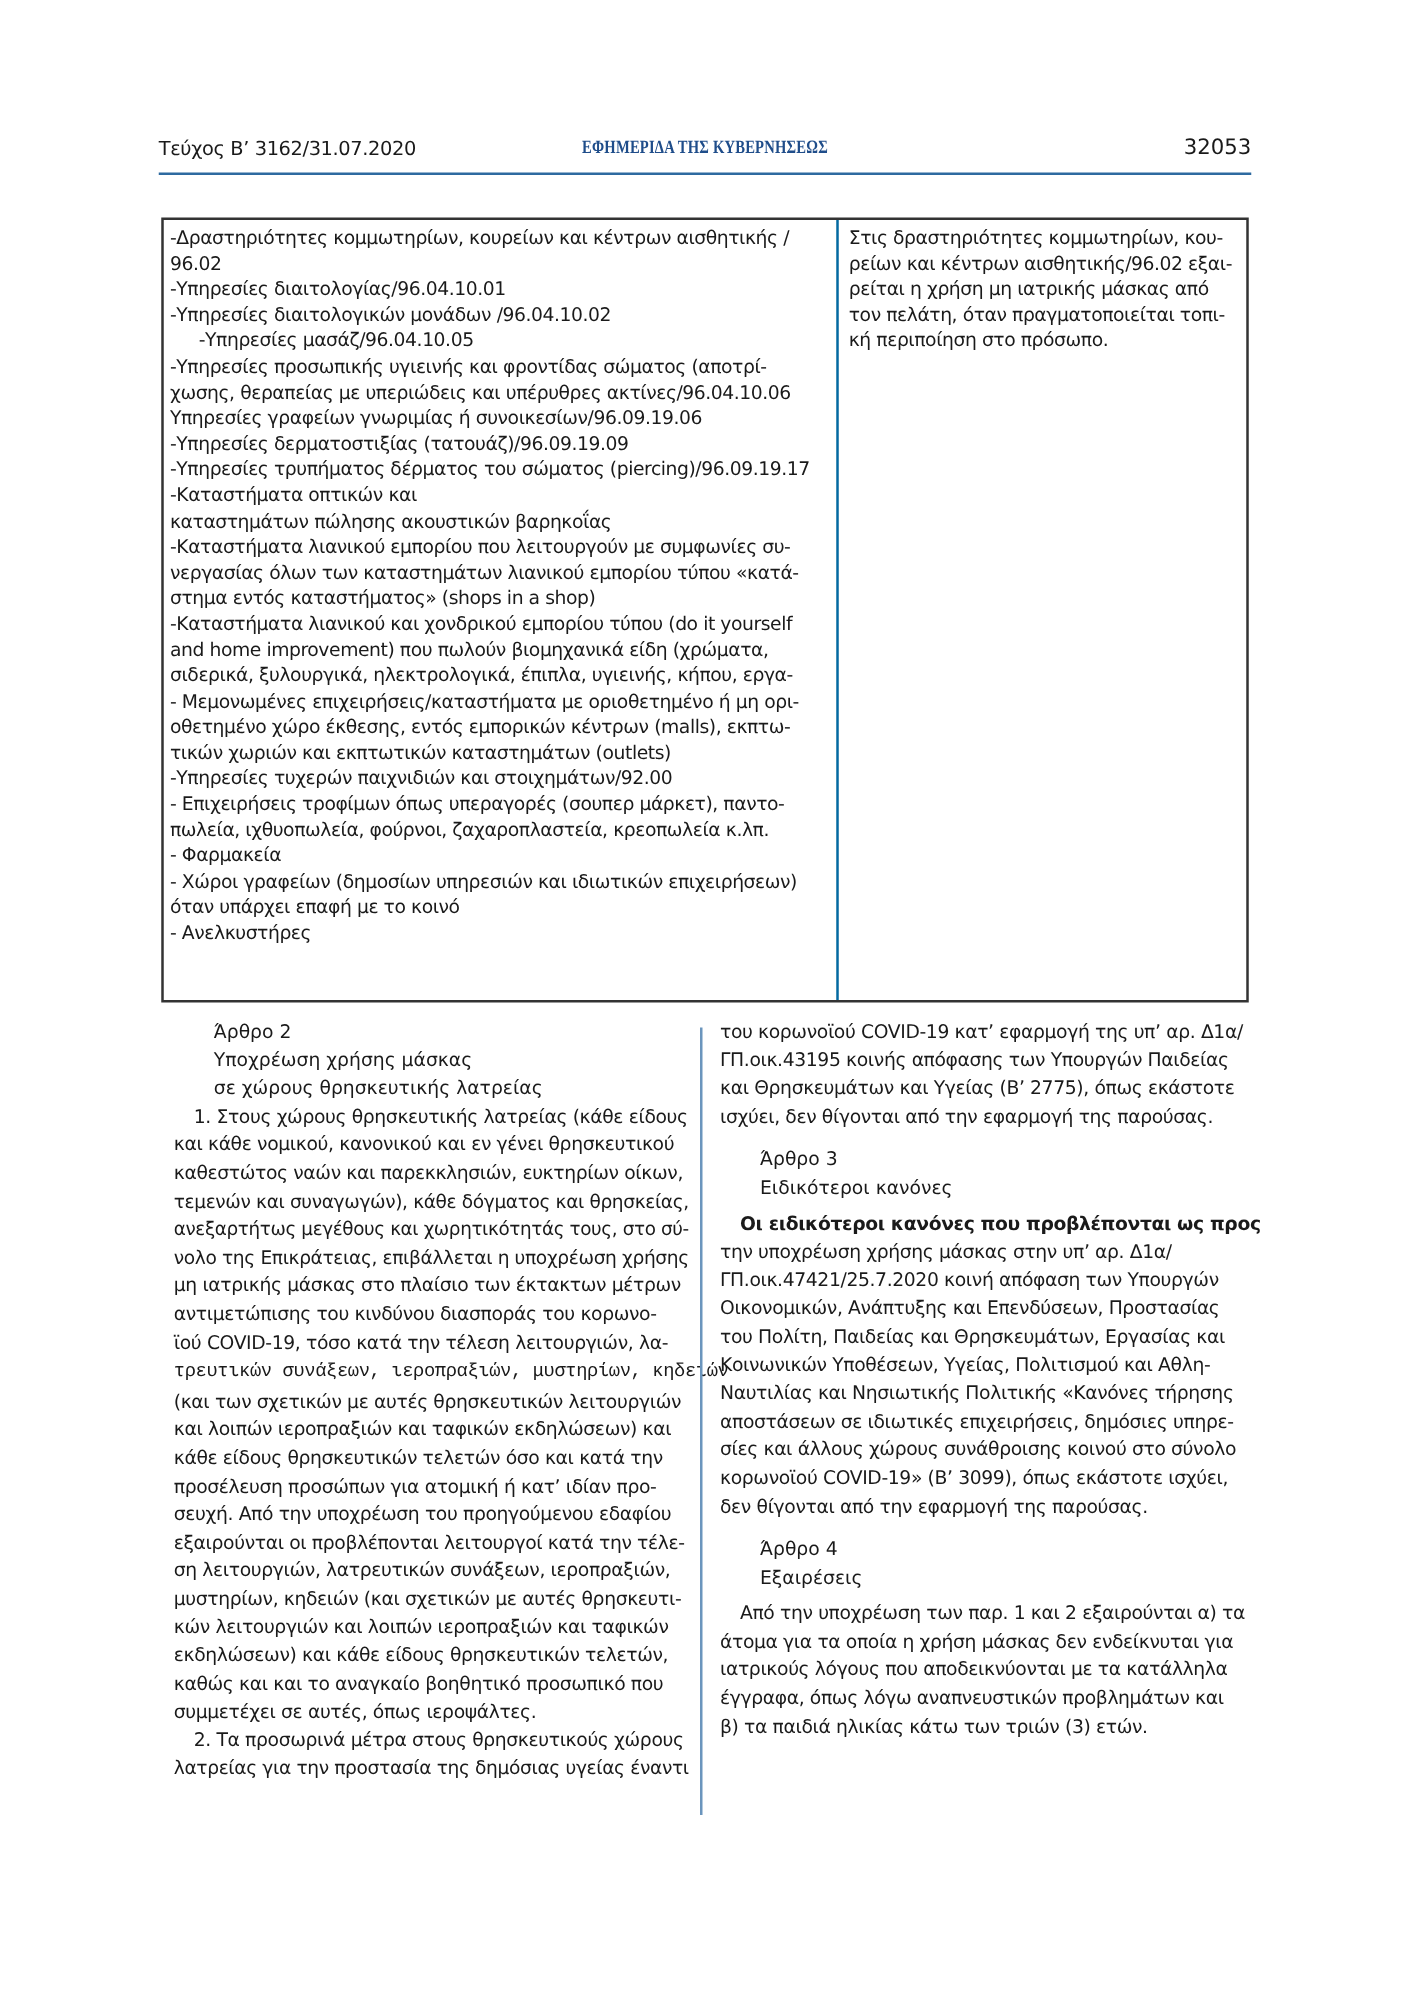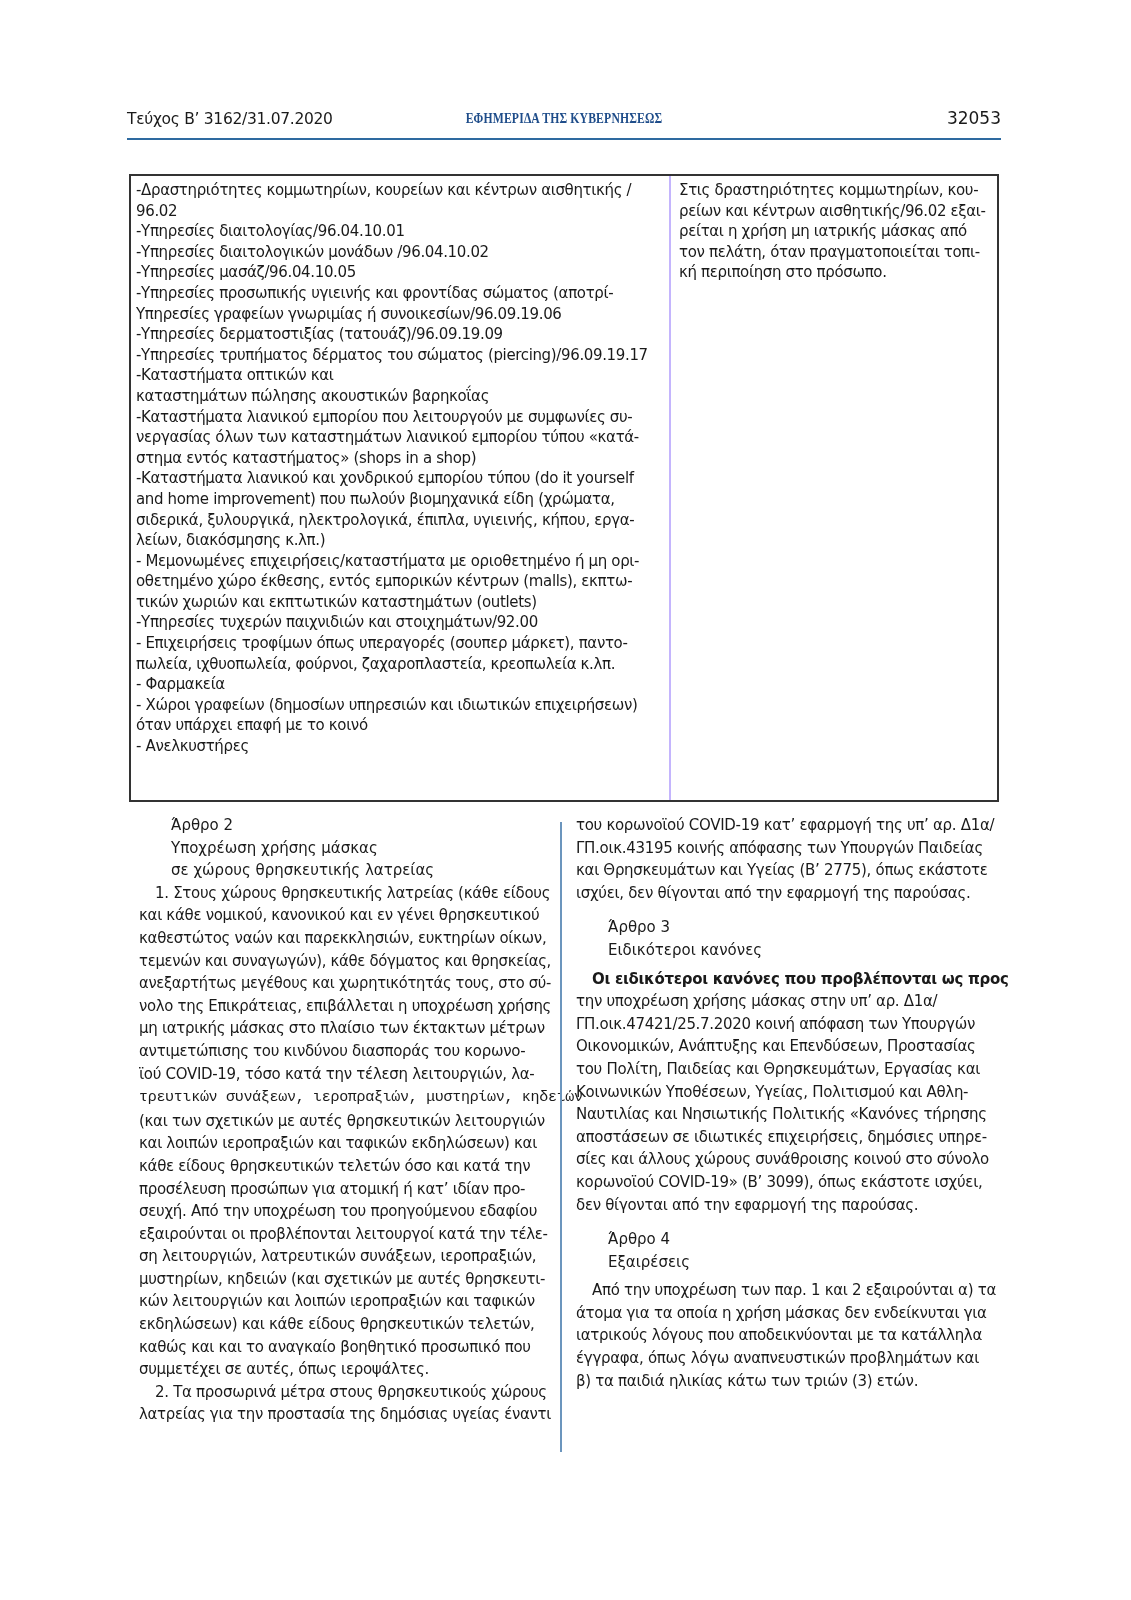--- a/index.html
+++ b/index.html
@@ -9,21 +9,21 @@
   .hdr-left { position: absolute; left: 0; top: 4px; font-size: 15.5px; letter-spacing: -0.3px; }
   .hdr-center { position: absolute; left: 0; right: 0; top: 4px; text-align: center;
                 font-family: "Liberation Serif", serif; font-weight: bold; font-size: 15px;
                 color: #1f4d8a; letter-spacing: 0.2px; transform: scaleX(0.78); }
   .hdr-right { position: absolute; right: 0; top: 2px; font-size: 17px; }
   .hdr-rule { position: absolute; left: 127px; top: 138px; width: 874px; height: 2px; background: #2e6aa0; }
 
   .table { position: absolute; left: 129px; top: 174px; width: 870px; height: 628px;
            border: 2px solid #333; box-sizing: border-box; }
   .table .col-left { position: absolute; left: 0; top: 0; width: 540px; height: 100%;
-                     border-right: 2px solid #c4b5fd; box-sizing: border-box; padding: 4px 6px 0 5px; }
+                     border-right: 2px solid #0369a1; box-sizing: border-box; padding: 4px 6px 0 5px; }
   .table .col-right { position: absolute; left: 540px; top: 0; right: 0; height: 100%;
                       padding: 4px 6px 0 8px; box-sizing: border-box; }
   .tline { font-size: 15px; line-height: 20.6px; white-space: nowrap; letter-spacing: -0.35px; }
   .rline { font-size: 15px; line-height: 20.6px; white-space: nowrap; letter-spacing: -0.35px; }
 
   .col { position: absolute; top: 814px; }
   .col.left { left: 139px; width: 412px; }
   .col.right { left: 576px; width: 420px; }
   .vsep { position: absolute; left: 560px; top: 822px; width: 2px; height: 630px; background: #6b95bd; }
 
@@ -43,34 +43,34 @@
   </div>
   <div class="hdr-rule"></div>
 </div>
 
 <div class="table">
   <div class="col-left" id="tbl-left">
       <div class="tline"><span style="white-space: nowrap;">-Δραστηριότητες κομμωτηρίων, κουρείων και κέντρων αισθητικής /</span></div>
       <div class="tline"><span style="white-space: nowrap;">96.02</span></div>
       <div class="tline"><span style="white-space: nowrap;">-Υπηρεσίες διαιτολογίας/96.04.10.01</span></div>
       <div class="tline"><span style="white-space: nowrap;">-Υπηρεσίες διαιτολογικών μονάδων /96.04.10.02</span></div>
-      <div class="tline"><span style="white-space: nowrap;">-Υπηρεσίες μασάζ/96.04.10.05</span></div>
+      <div class="tline"><span style="white-space: nowrap; margin-left: 23px;">-Υπηρεσίες μασάζ/96.04.10.05</span></div>
       <div class="tline"><span style="white-space: nowrap;">-Υπηρεσίες προσωπικής υγιεινής και φροντίδας σώματος (αποτρί-</span></div>
+      <div class="tline"><span style="white-space: nowrap;">χωσης, θεραπείας με υπεριώδεις και υπέρυθρες ακτίνες/96.04.10.06</span></div>
       <div class="tline"><span style="white-space: nowrap;">Υπηρεσίες γραφείων γνωριμίας ή συνοικεσίων/96.09.19.06</span></div>
       <div class="tline"><span style="white-space: nowrap;">-Υπηρεσίες δερματοστιξίας (τατουάζ)/96.09.19.09</span></div>
       <div class="tline"><span style="white-space: nowrap;">-Υπηρεσίες τρυπήματος δέρματος του σώματος (piercing)/96.09.19.17</span></div>
       <div class="tline"><span style="white-space: nowrap;">-Καταστήματα οπτικών και</span></div>
       <div class="tline"><span style="white-space: nowrap;">καταστημάτων πώλησης ακουστικών βαρηκοΐας</span></div>
       <div class="tline"><span style="white-space: nowrap;">-Καταστήματα λιανικού εμπορίου που λειτουργούν με συμφωνίες συ-</span></div>
       <div class="tline"><span style="white-space: nowrap;">νεργασίας όλων των καταστημάτων λιανικού εμπορίου τύπου «κατά-</span></div>
       <div class="tline"><span style="white-space: nowrap;">στημα εντός καταστήματος» (shops in a shop)</span></div>
       <div class="tline"><span style="white-space: nowrap; margin-top: 16px;">-Καταστήματα λιανικού και χονδρικού εμπορίου τύπου (do it yourself</span></div>
       <div class="tline"><span style="white-space: nowrap;">and home improvement) που πωλούν βιομηχανικά είδη (χρώματα,</span></div>
       <div class="tline"><span style="white-space: nowrap;">σιδερικά, ξυλουργικά, ηλεκτρολογικά, έπιπλα, υγιεινής, κήπου, εργα-</span></div>
-      <div class="tline"><span style="white-space: nowrap;">λείων, διακόσμησης κ.λπ.)</span></div>
       <div class="tline"><span style="white-space: nowrap;">- Μεμονωμένες επιχειρήσεις/καταστήματα με οριοθετημένο ή μη ορι-</span></div>
       <div class="tline"><span style="white-space: nowrap;">οθετημένο χώρο έκθεσης, εντός εμπορικών κέντρων (malls), εκπτω-</span></div>
       <div class="tline"><span style="white-space: nowrap;">τικών χωριών και εκπτωτικών καταστημάτων (outlets)</span></div>
       <div class="tline"><span style="white-space: nowrap;">-Υπηρεσίες τυχερών παιχνιδιών και στοιχημάτων/92.00</span></div>
       <div class="tline"><span style="white-space: nowrap;">- Επιχειρήσεις τροφίμων όπως υπεραγορές (σουπερ μάρκετ), παντο-</span></div>
       <div class="tline"><span style="white-space: nowrap;">πωλεία, ιχθυοπωλεία, φούρνοι, ζαχαροπλαστεία, κρεοπωλεία κ.λπ.</span></div>
       <div class="tline"><span style="white-space: nowrap;">- Φαρμακεία</span></div>
       <div class="tline"><span style="white-space: nowrap;">- Χώροι γραφείων (δημοσίων υπηρεσιών και ιδιωτικών επιχειρήσεων)</span></div>
       <div class="tline"><span style="white-space: nowrap;">όταν υπάρχει επαφή με το κοινό</span></div>
       <div class="tline"><span style="white-space: nowrap;">- Ανελκυστήρες</span></div>

